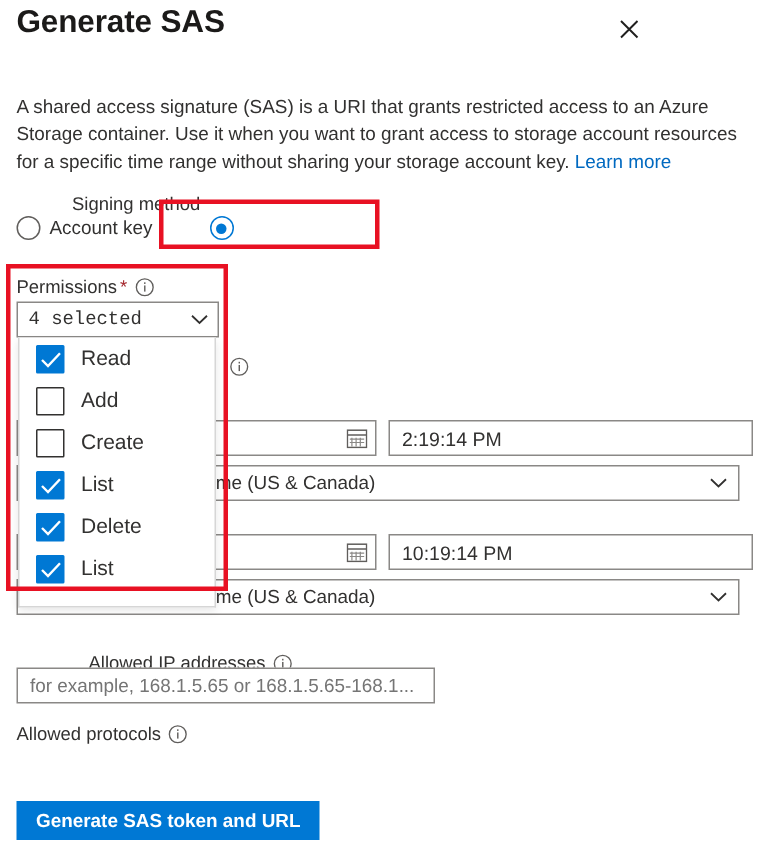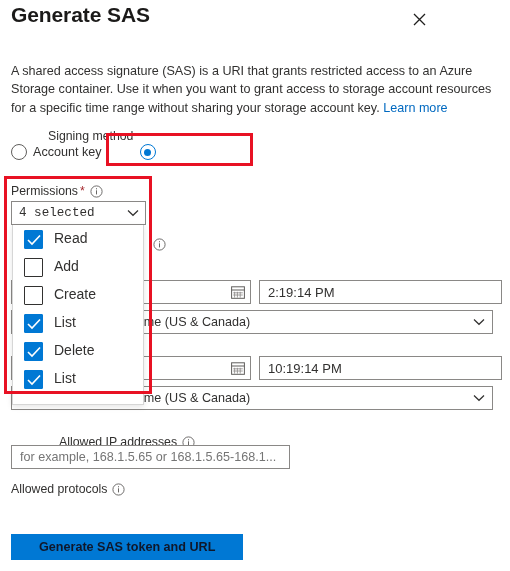--- a/index.html
+++ b/index.html
@@ -256,23 +256,23 @@
     display: flex;
     align-items: center;
     gap: 22px;
   }
 
   
   .gen-btn {
     position: absolute;
     left: 11px; top: 534px;
     height: 26px;
-    padding: 0 28px;
+    padding: 0 13px;
     background: #0078d4;
-    color: #0f172a;
+    color: #ffffff;
     border: none;
     font-family: "Liberation Sans", sans-serif;
     font-size: 12.6px;
     font-weight: 600;
     cursor: pointer;
     display: flex;
     align-items: center;
   }
 
   

